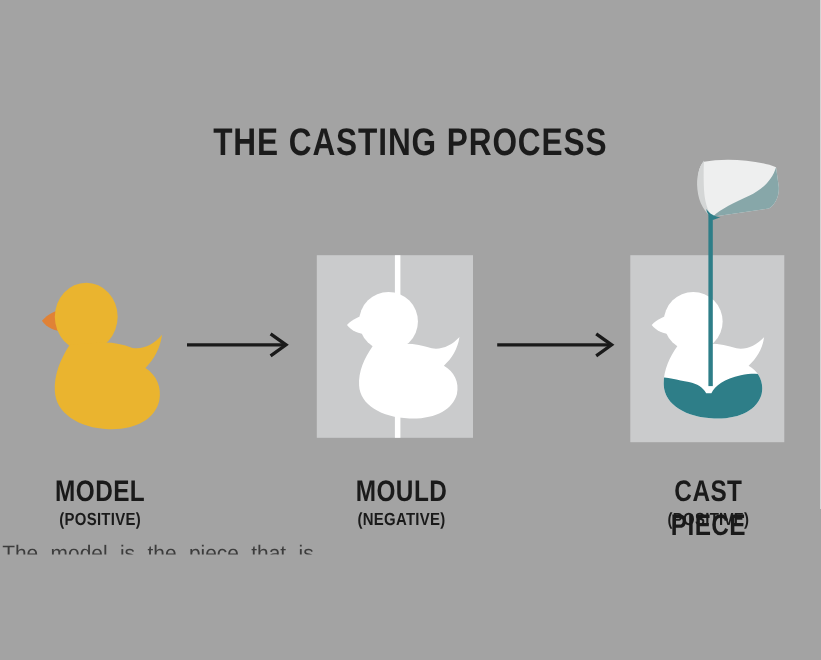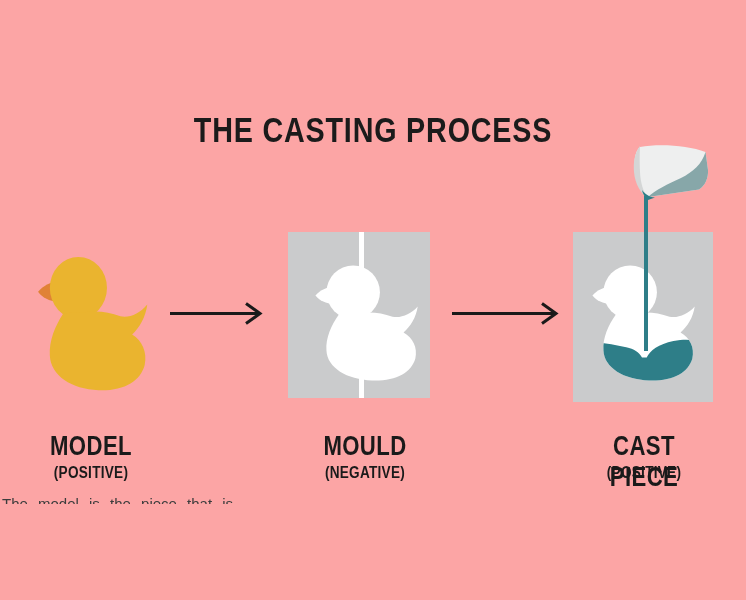--- a/index.html
+++ b/index.html
@@ -1,17 +1,17 @@
 <!DOCTYPE html>
 <html style="--yellow: #EAB42F; --orange: #E08236; --gray: #CACBCC; --teal: #2E7E88; --cup_liquid: #87A7A9; --cup_body: #EEEFEF; --cup_rim: #D4D6D6; --ink: #1A1A1A;"><head>
 <meta charset="utf-8">
 <style>
   html,body{margin:0;padding:0;background:#fff;}
   .canvas{
-    position:relative;width:746px;height:600px;background:#fca5a5;overflow:hidden;
+    position:relative;width:746px;height:600px;background:#a3a3a3;overflow:hidden;
     font-family:"Liberation Sans",sans-serif;color:#1a1a1a;
   }
   .title{
     position:absolute;left:0;top:110px;width:746px;text-align:center;
     font-size:35px;font-weight:700;letter-spacing:1px;
     transform:scaleX(0.82);transform-origin:center;color:#1b1b1b;
   }
   .block{position:absolute;background:var(--gray);}
   .mould-block{left:288px;top:232px;width:142px;height:166px;}
   .cast-block{left:573px;top:232px;width:140px;height:170px;}
@@ -35,21 +35,21 @@
     font-size:16px;font-weight:700;letter-spacing:0.3px;
     transform:scaleX(0.85);transform-origin:center;
   }
   .lbl-model{left:11px;}  .sub-model{left:11px;}
   .lbl-mould{left:285px;} .sub-mould{left:285px;}
   .lbl-cast{left:564px;}  .sub-cast{left:564px;}
   .caption-crop{
     position:absolute;left:2px;top:494px;width:300px;height:10px;overflow:hidden;
   }
   .caption-crop span{
-    display:block;font-size:15px;line-height:19px;color:#3c3c3c;white-space:nowrap;
+    display:block;font-size:19px;line-height:19px;color:#3c3c3c;white-space:nowrap;
     word-spacing:6px;
   }
 </style>
 </head>
 <body>
 
 <div class="canvas">
 
   <svg width="0" height="0" style="position:absolute">
     <defs>

